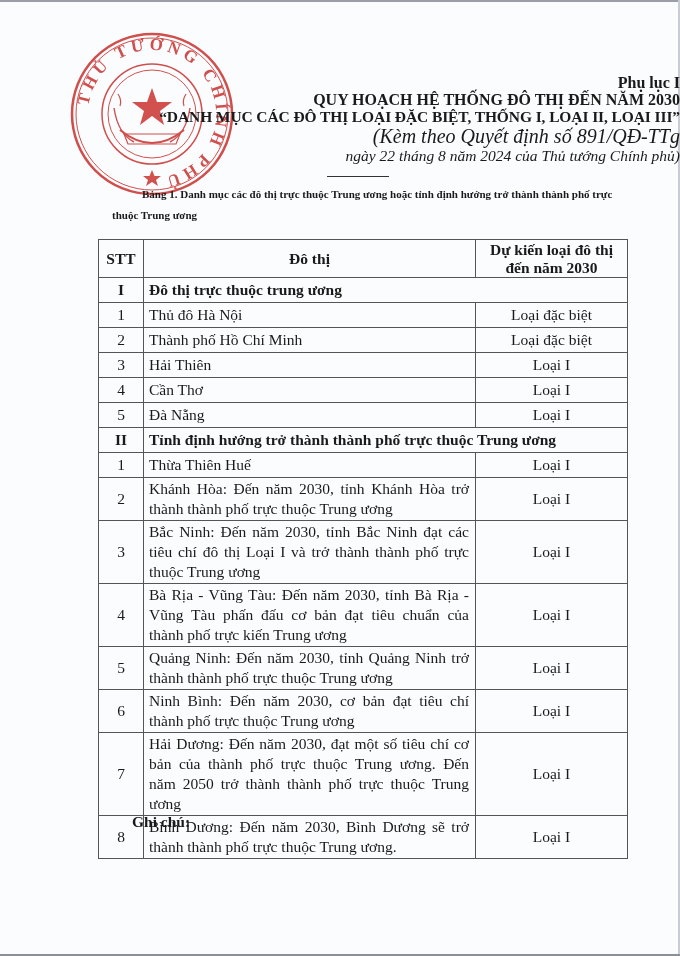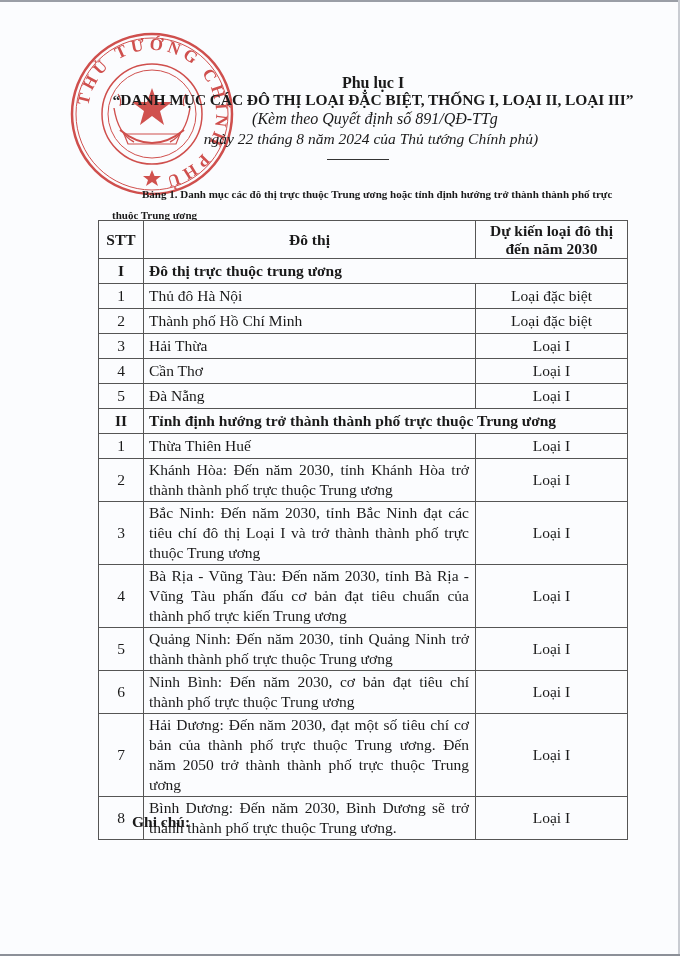--- a/index.html
+++ b/index.html
@@ -9,36 +9,36 @@
     font-family: "Liberation Serif", "DejaVu Serif", serif;
     color: #1a1a1a;
     position: relative;
   }
   .page-top-edge { position: absolute; left: 0; top: 0; width: 680px; height: 2px; background: #9a9ea6; }
   .page-bottom-edge { position: absolute; left: 0; bottom: 0; width: 680px; height: 2px; background: #8c9098; }
   .page-right-edge { position: absolute; right: 0; top: 0; width: 2px; height: 956px; background: #c9ccd2; }
 
   .seal { position: absolute; left: 68px; top: 30px; width: 168px; height: 168px; pointer-events: none; }
 
-  .header { position: absolute; left: 0; top: 74px; width: 680px; text-align: center; font-family: Liberation Serif, serif; }
+  .header { position: absolute; left: 0; top: 74px; width: 680px; text-align: right; font-family: Liberation Serif, serif; }
   .header .appendix { font-weight: bold; font-size: 16px; line-height: 17px; margin-left: 66px; }
   .header .title1 { font-weight: bold; font-size: 16px; line-height: 17px; margin-left: 66px; }
   .header .title2 { font-weight: bold; font-size: 15.5px; line-height: 18px; margin-left: 66px; letter-spacing: -0.1px; }
-  .header .sub1 { font-style: italic; font-size: 16px; line-height: 20px; margin-left: 70px; }
+  .header .sub1 { font-style: italic; font-size: 20px; line-height: 20px; margin-left: 70px; }
   .header .sub2 { font-style: italic; font-size: 15.5px; line-height: 20px; margin-left: 62px; }
   .header .rule { width: 62px; height: 1px; background: #333; margin: 10px 0 0 327px; }
 
   .table-title {
     position: absolute; left: 112px; top: 184px; width: 520px;
     font-weight: bold; font-size: 11px; line-height: 21px;
     text-indent: 30px;
   }
 
   table.main {
-    position: absolute; left: 98px; top: 220px; width: 529px;
+    position: absolute; left: 98px; top: 239px; width: 529px;
     border-collapse: collapse; font-size: 15.5px; table-layout: fixed;
   }
   table.main td, table.main th {
     border: 1px solid #555; padding: 0 6px; vertical-align: middle;
   }
   table.main th { font-weight: bold; text-align: center; line-height: 18px; height: 37px; }
   table.main td.stt { text-align: center; padding: 0; }
   table.main td.name { text-align: justify; line-height: 20px; padding: 1px 6px 1px 5px; }
   table.main td.cls { text-align: center; }
   table.main tr.section td { font-weight: bold; }
@@ -75,20 +75,21 @@
   </g>
   <polygon points="84,58 89,72 104,72 92,81 96,95 84,86 72,95 76,81 64,72 79,72" fill="#c8322f" opacity="0.85"></polygon>
   <polygon points="84,140 86.5,146 93,146 88,150 90,156 84,152 78,156 80,150 75,146 81.5,146" fill="#c8322f" opacity="0.85"></polygon>
   <text font-family="'Liberation Serif', serif" font-size="17" font-weight="bold" fill="#c8322f" opacity="0.85" letter-spacing="4">
     <textPath href="#sealArc" startOffset="2%">THỦ TƯỚNG CHÍNH PHỦ</textPath>
   </text>
 </svg>
 
 <div class="header">
   <div class="appendix">Phụ lục I</div>
+  <div class="title1">QUY HOẠCH HỆ THỐNG ĐÔ THỊ ĐẾN NĂM 2030</div>
   <div class="title2">“DANH MỤC CÁC ĐÔ THỊ LOẠI ĐẶC BIỆT, THỐNG I, LOẠI II, LOẠI III”</div>
   <div class="sub1">(Kèm theo Quyết định số 891/QĐ-TTg</div>
   <div class="sub2">ngày 22 tháng 8 năm 2024 của Thủ tướng Chính phủ)</div>
   <div class="rule"></div>
 </div>
 
 <div class="table-title">Bảng 1. Danh mục các đô thị trực thuộc Trung ương hoặc tỉnh định hướng trở thành thành phố trực thuộc Trung ương</div>
 
 <table class="main">
   <colgroup>
@@ -114,21 +115,21 @@
       <td class="name">Thủ đô Hà Nội</td>
       <td class="cls">Loại đặc biệt</td>
     </tr>
     <tr class="r24">
       <td class="stt">2</td>
       <td class="name">Thành phố Hồ Chí Minh</td>
       <td class="cls">Loại đặc biệt</td>
     </tr>
     <tr class="r24">
       <td class="stt">3</td>
-      <td class="name">Hải Thừa</td>
+      <td class="name">Hải Thiên</td>
       <td class="cls">Loại I</td>
     </tr>
     <tr class="r24">
       <td class="stt">4</td>
       <td class="name">Cần Thơ</td>
       <td class="cls">Loại I</td>
     </tr>
     <tr class="r24">
       <td class="stt">5</td>
       <td class="name">Đà Nẵng</td>

